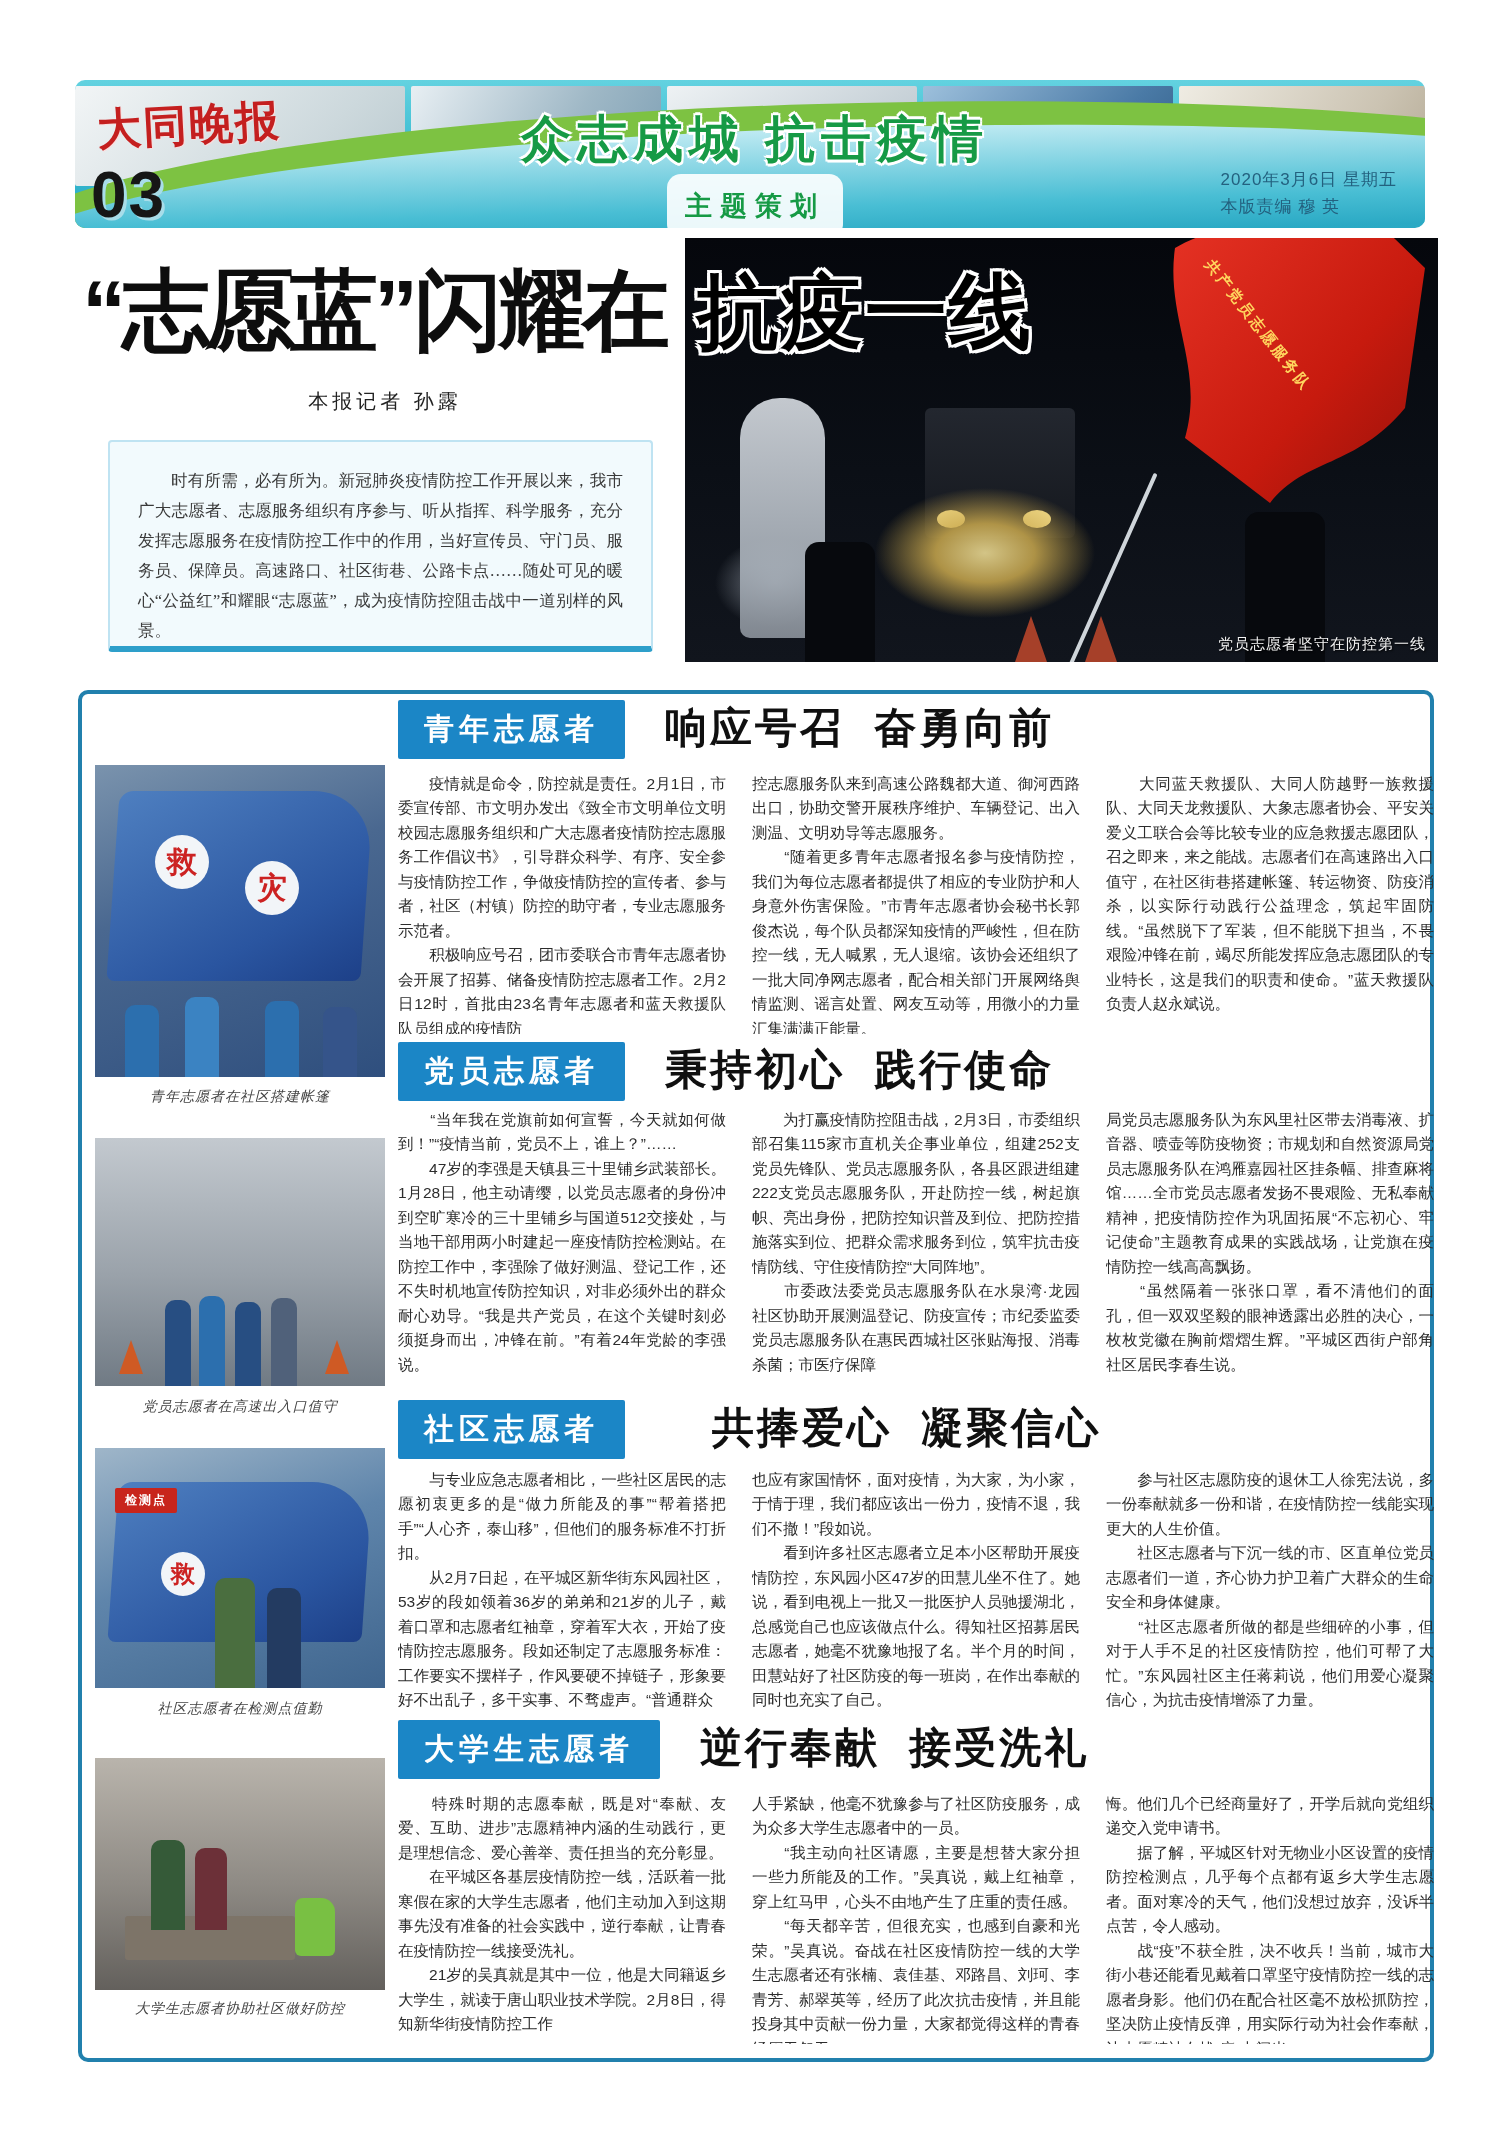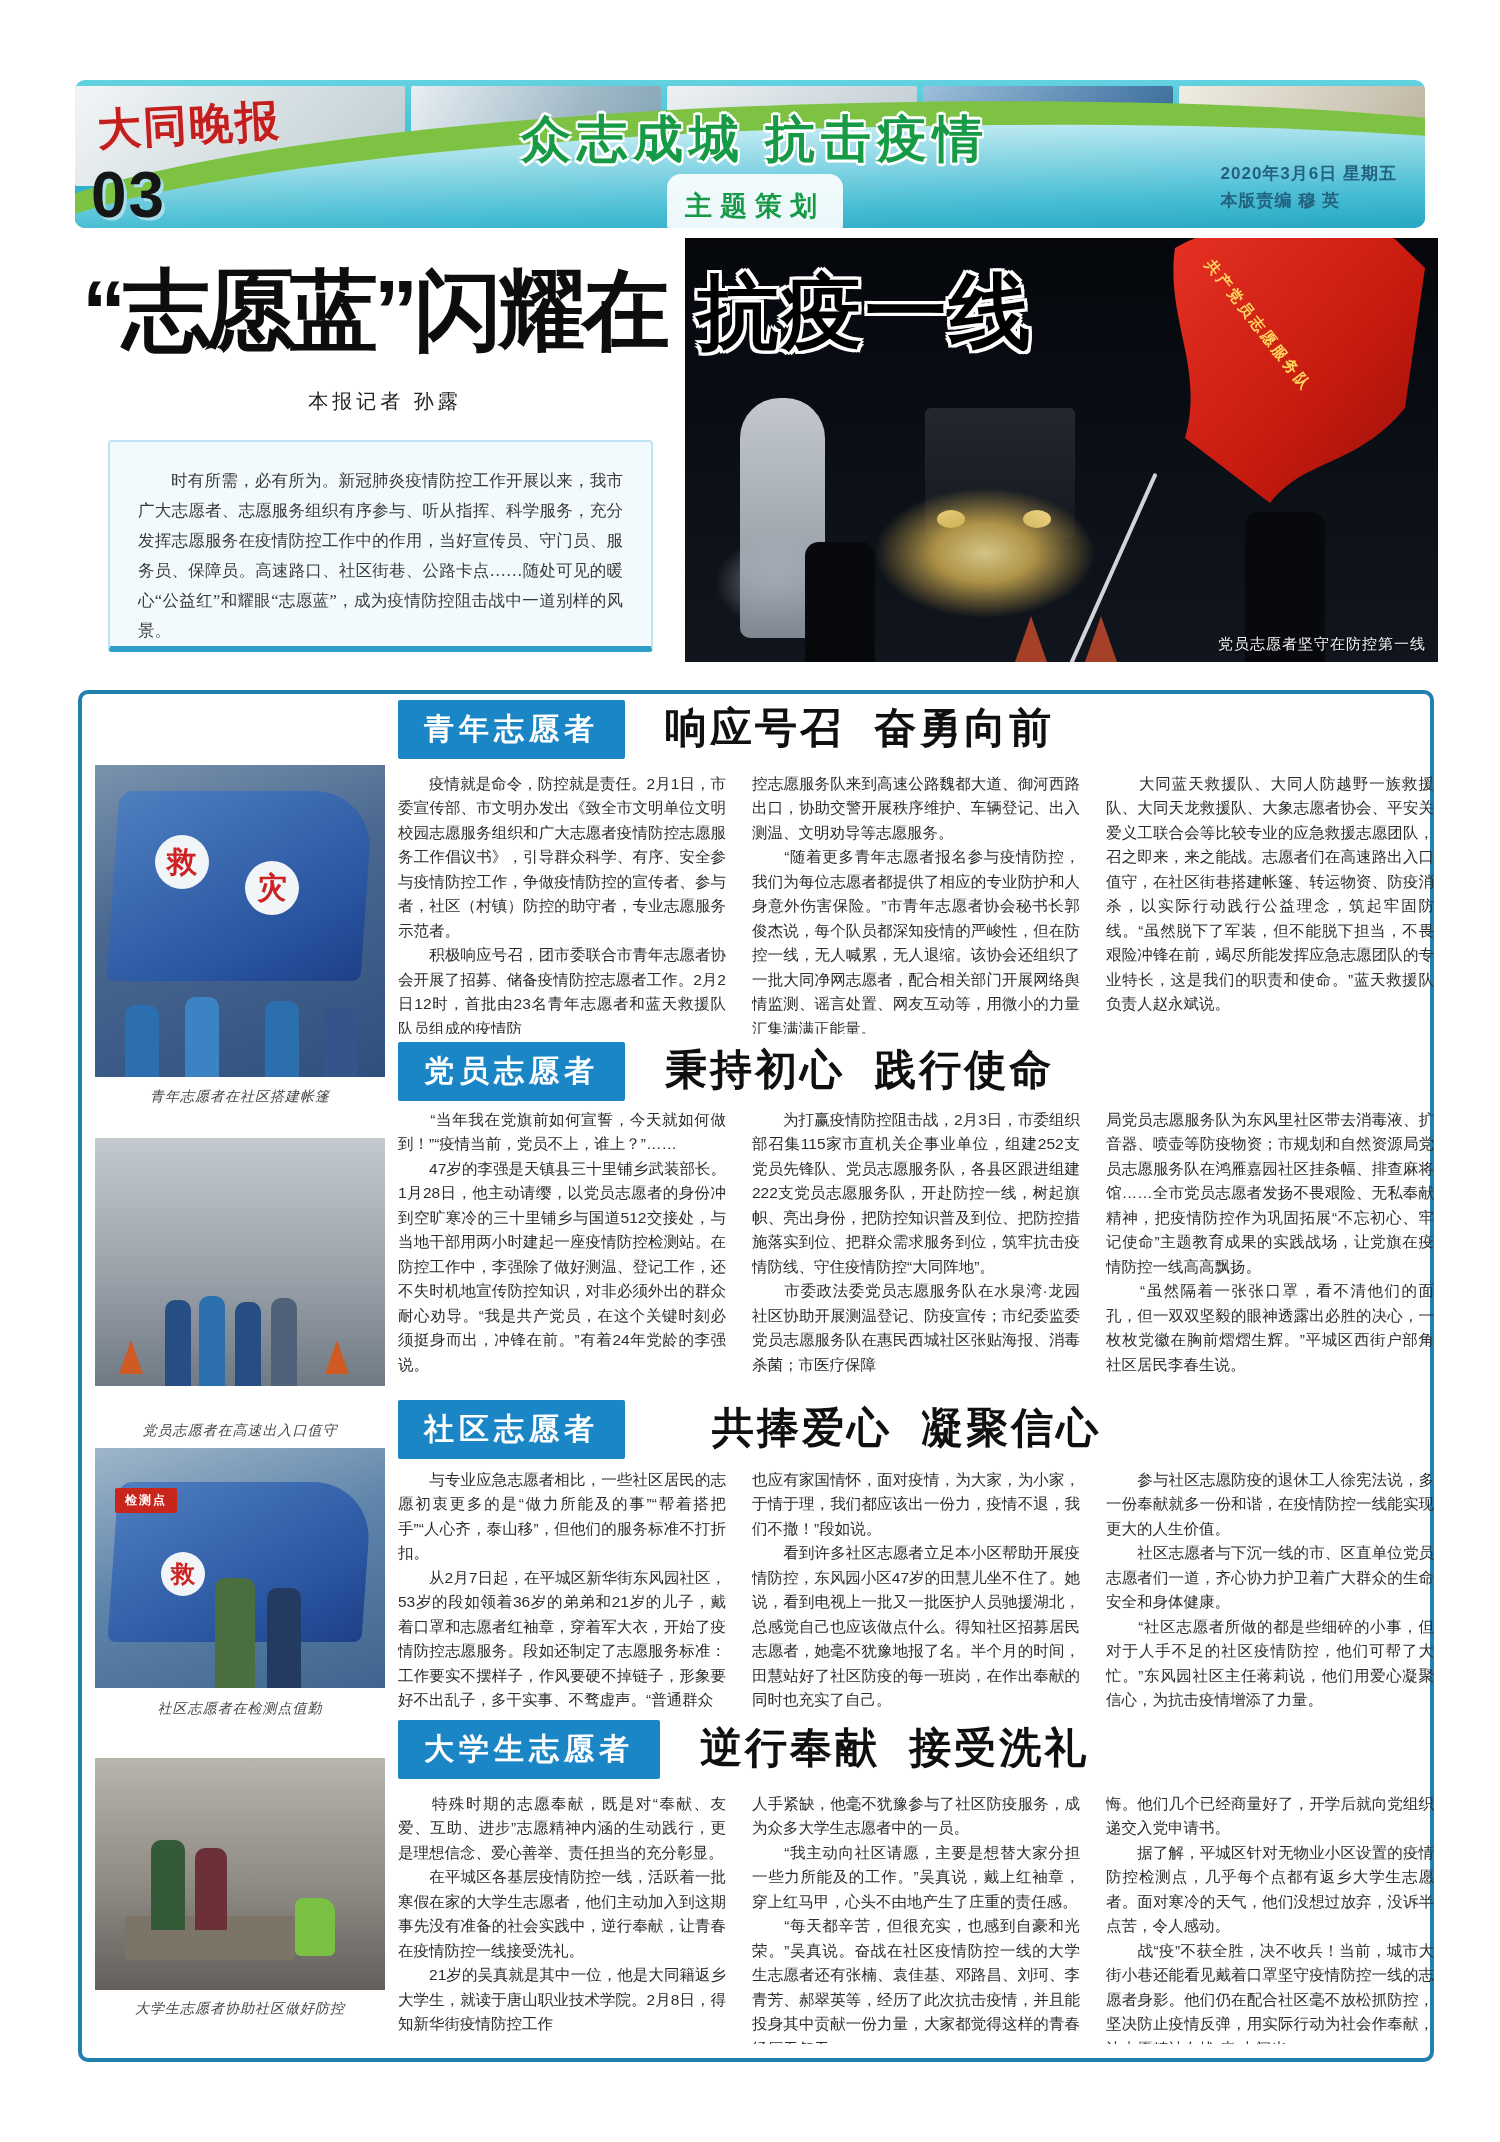--- a/index.html
+++ b/index.html
@@ -25,22 +25,22 @@
             color:#c41f1f; transform:rotate(-3deg); letter-spacing:2px;
             font-family:"Liberation Serif", serif; text-shadow:1px 1px 0 #f9dede; }
   .page-num { position:absolute; left:16px; bottom:-4px; font-size:64px; font-weight:900; color:#161616;
             text-shadow:3px 3px 0 #a8dde9; letter-spacing:2px; }
   .banner-title { position:absolute; left:390px; top:26px; width:580px; text-align:center;
             font-size:50px; font-weight:900; color:#169a45; letter-spacing:6px;
             text-shadow:-2px -2px 0 #fff,2px -2px 0 #fff,-2px 2px 0 #fff,2px 2px 0 #fff,0 3px 0 #fff,0 -3px 0 #fff; }
   .banner-subtitle { position:absolute; left:390px; top:94px; width:580px; text-align:center; }
   .banner-subtitle span { display:inline-block; background:rgba(255,255,255,.9); color:#169a45;
             font-size:27px; font-weight:900; letter-spacing:8px; padding:14px 18px; border-radius:14px; }
-  .banner-dates { position:absolute; right:28px; bottom:14px; text-align:left; color:#23617f;
-            font-size:17px; font-weight:bold; line-height:1.55; letter-spacing:1px; }
+  .banner-dates { position:absolute; right:28px; bottom:8px; text-align:left; color:#23617f;
+            font-size:17px; font-weight:normal; line-height:1.55; letter-spacing:1px; }
 
   
   .headline-left { position:absolute; left:82px; top:252px; width:620px; font-size:88px; font-weight:900;
             color:#0d0d0d; letter-spacing:-4px; white-space:nowrap; }
   .headline-onphoto { position:absolute; left:697px; top:258px; font-size:82px; font-weight:900; color:#000;
             letter-spacing:2px; z-index:6; white-space:nowrap;
             text-shadow:-3px -3px 0 #fff,3px -3px 0 #fff,-3px 3px 0 #fff,3px 3px 0 #fff,0 -3px 0 #fff,0 3px 0 #fff,-3px 0 0 #fff,3px 0 0 #fff; }
   .byline { position:absolute; left:85px; top:388px; width:600px; text-align:center;
             font-size:20px; color:#222; letter-spacing:4px; }
 
@@ -90,21 +90,21 @@
           transform:skewX(-4deg); }
   .tent-badge { position:absolute; width:54px; height:54px; border-radius:50%; background:#f2f5f8;
           color:#c22; font-weight:900; font-size:30px; text-align:center; line-height:54px; }
   .sign-red { position:absolute; left:20px; top:40px; background:#c8251c; color:#fff; font-size:12px;
           font-weight:bold; padding:4px 10px; letter-spacing:2px; border-radius:2px; }
   .pcone { position:absolute; bottom:12px; width:0; height:0; border-left:12px solid transparent;
           border-right:12px solid transparent; border-bottom:34px solid #cf5a24; }
   .pperson { position:absolute; bottom:0; border-radius:10px 10px 0 0; }
   .scaption { position:absolute; left:95px; width:290px; text-align:center; font-size:14px; color:#444;
           font-style:italic; font-family:"Liberation Serif", serif; letter-spacing:1px; }
-  .cap1 { top:1088px; } .cap2 { top:1398px;margin-top:24px; } .cap3 { top:1700px; } .cap4 { top:2000px; }
+  .cap1 { top:1088px; } .cap2 { top:1398px; } .cap3 { top:1700px; } .cap4 { top:2000px; }
 
   
   .section-header { position:absolute; left:398px; width:1036px; display:flex; }
   .badge { background:#1b86c6; color:#fff; font-size:30px; font-weight:bold; letter-spacing:5px;
           padding:9px 26px; border-radius:2px; flex:0 0 auto; }
   .stitle { font-size:42px; font-weight:900; color:#101010; margin-left:40px; letter-spacing:3px; white-space:pre; }
   .sh1 { top:700px; } .sh2 { top:1042px; } .sh3 { top:1400px;gap:47px; } .sh4 { top:1720px; }
   .cols { position:absolute; left:398px; width:1036px; display:flex; gap:26px; overflow:hidden; }
   .cols .col { flex:1 1 0; font-size:15.5px; line-height:1.58; color:#2c2c2c; text-align:justify; overflow:hidden; }
   .cols .col p { margin:0; }

